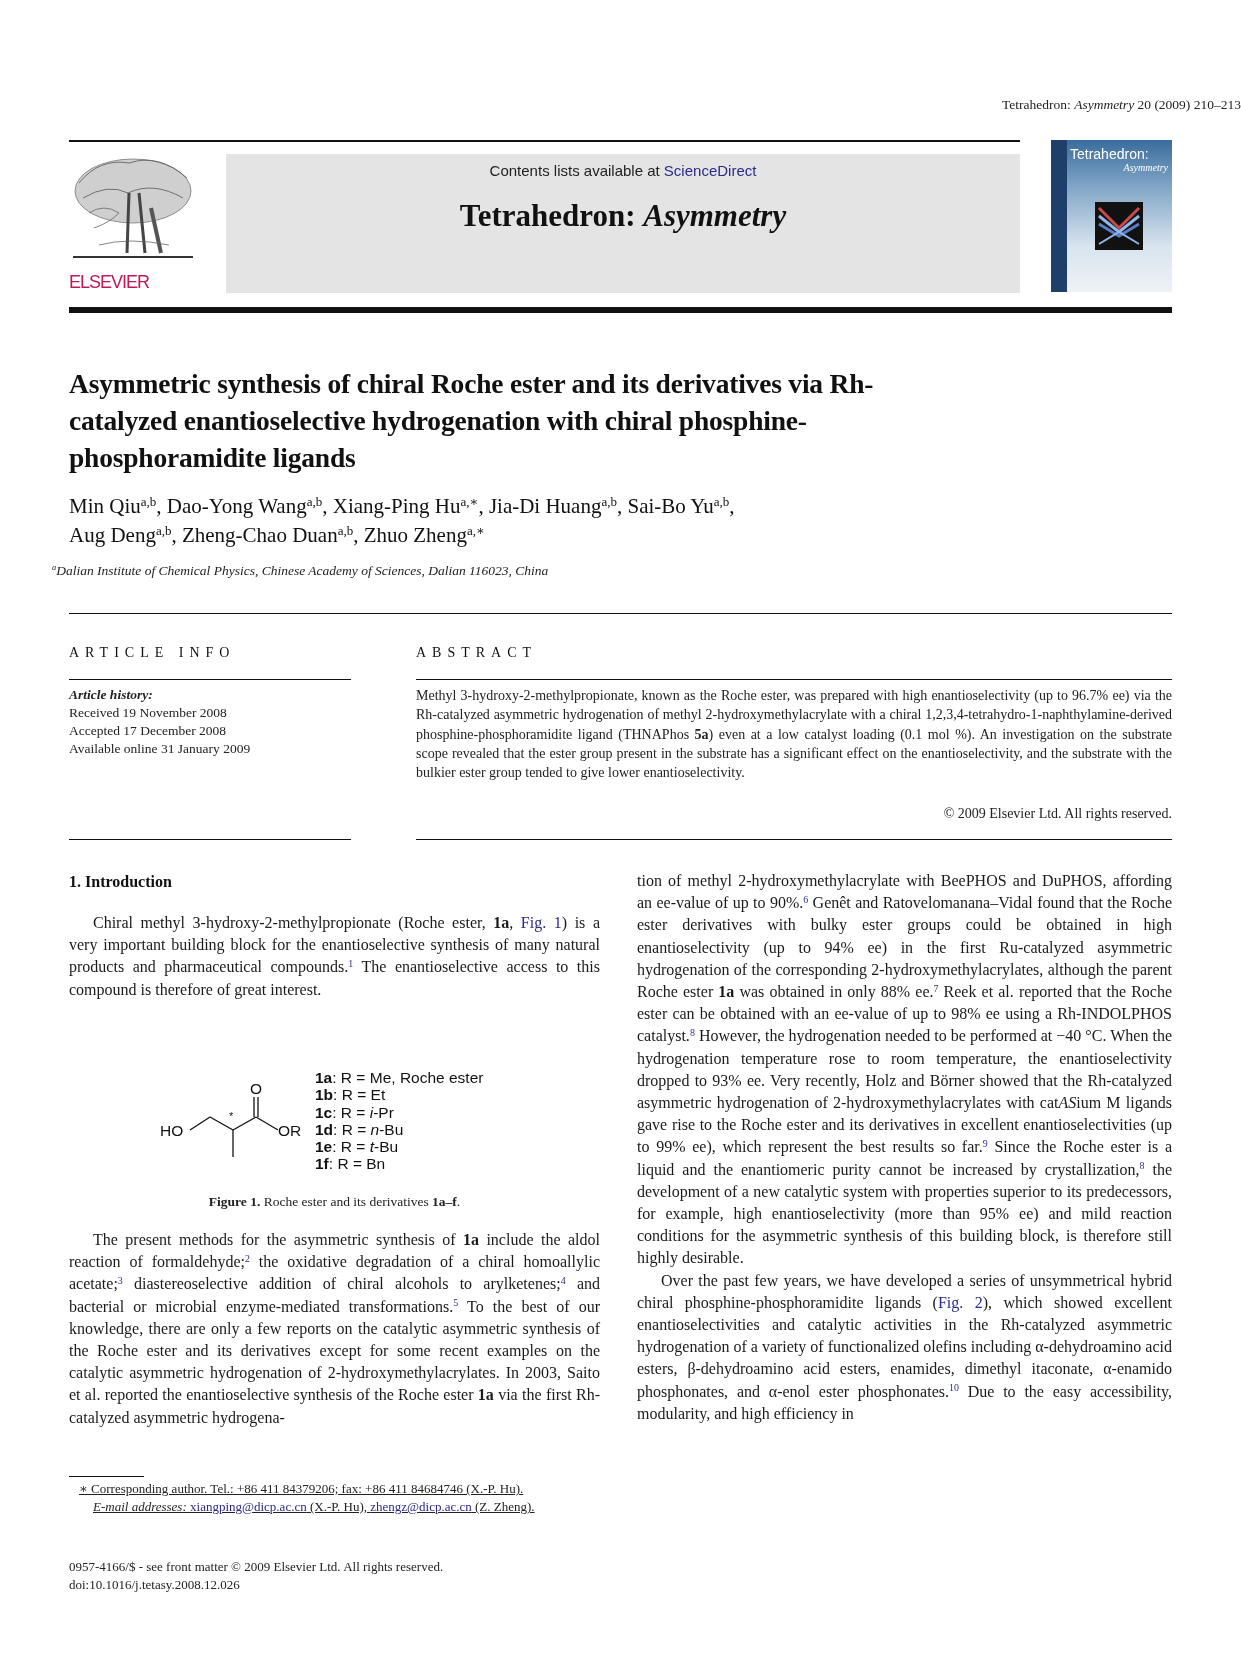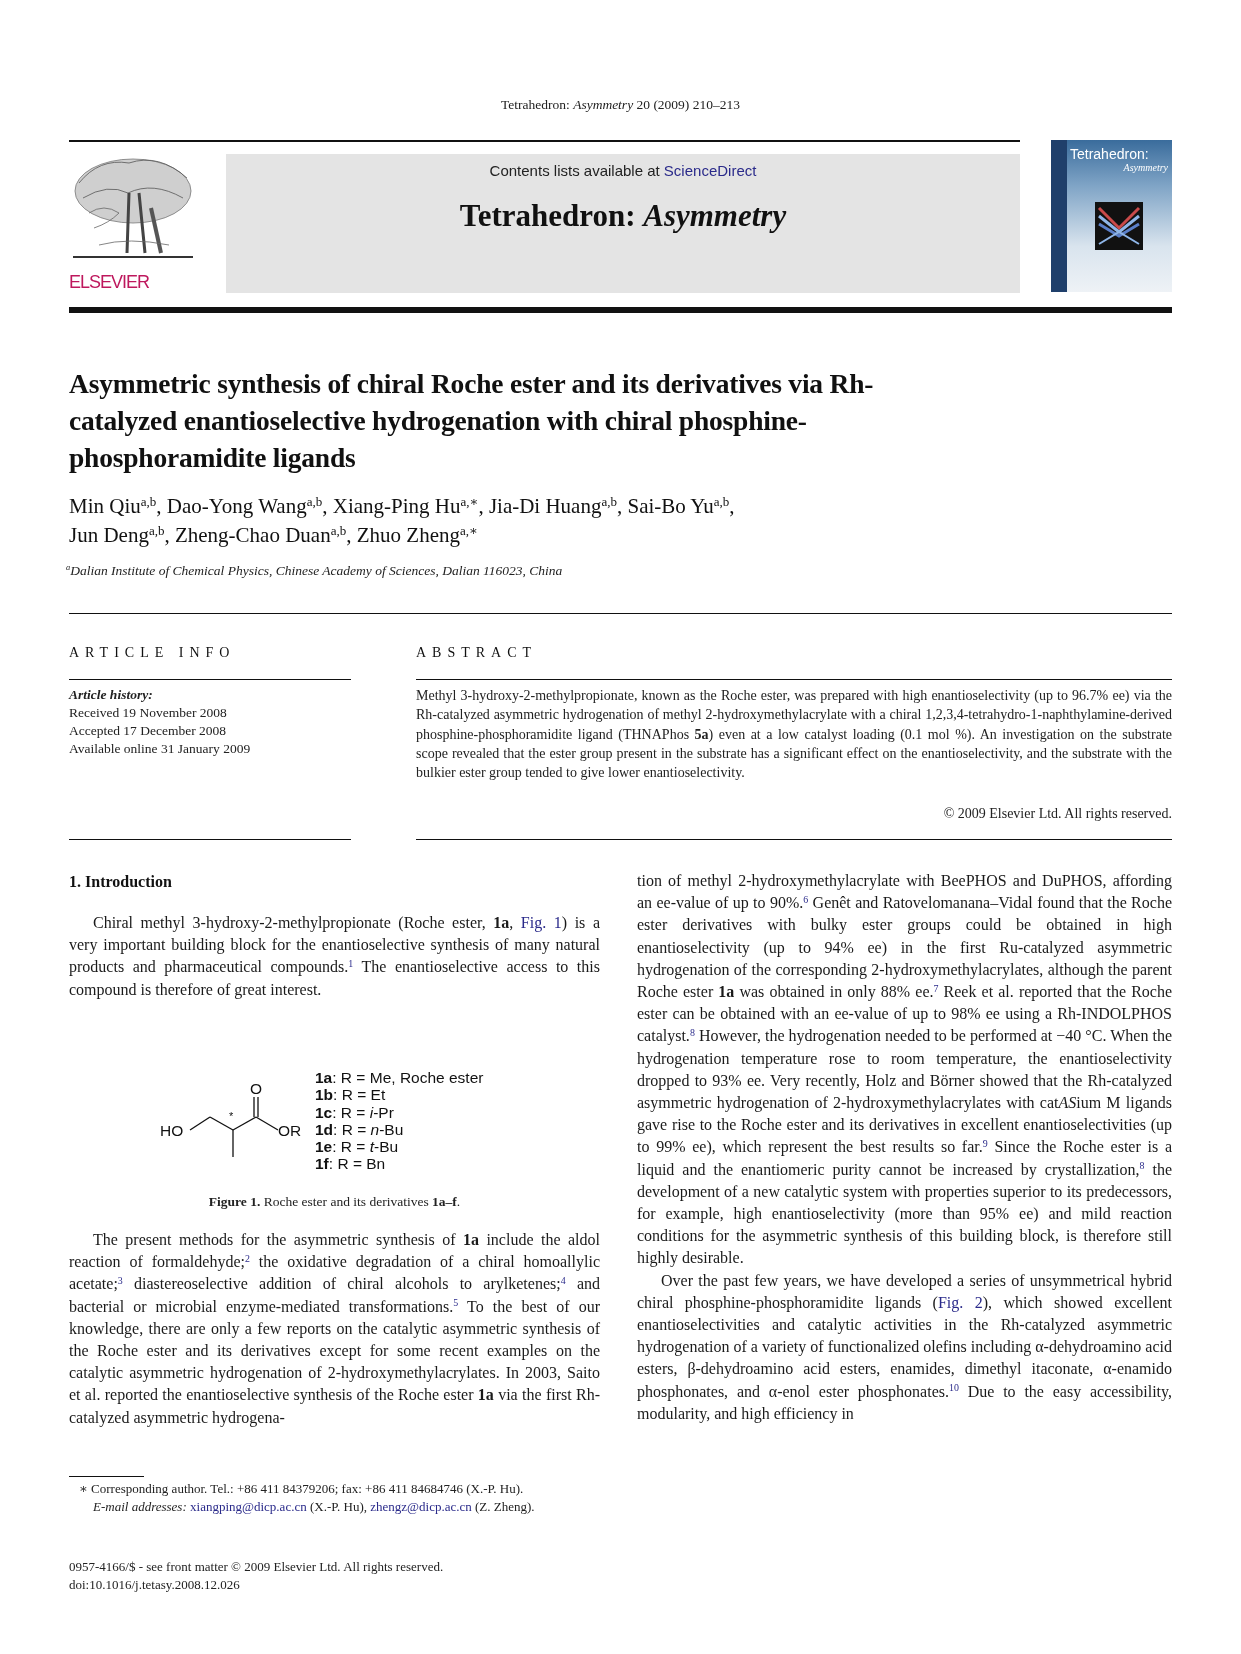--- a/index.html
+++ b/index.html
@@ -3,35 +3,35 @@
 <meta charset="utf-8">
 <style>
   * { box-sizing: border-box; margin: 0; padding: 0; }
   html, body { width: 1241px; height: 1654px; background: #ffffff; }
   body { position: relative; font-family: "Liberation Serif", "DejaVu Serif", serif; color: #1a1a1a; overflow: hidden; }
   .abs { position: absolute; }
   a, .link { color: #2a2a8a; text-decoration: none; margin-top: 27px; }
   sup { font-size: 0.62em; vertical-align: 0.55em; line-height: 0; }
 
   
-  #running-head { left: 0; width: 1241px; top: 97px; text-align: center; font-size: 13.5px; color: #222; }
+  #running-head { left: 0; width: 1241px; top: 97px; text-align: right; font-size: 13.5px; color: #222; }
   #top-rule { left: 69px; top: 140px; width: 951px; height: 2px; background: #111; }
   #logo { left: 69px; top: 153px; width: 128px; height: 142px; }
   #grey-box { left: 226px; top: 154px; width: 794px; height: 139px; background: #e4e4e4; }
   #contents-line { left: 0; width: 100%; top: 8px; text-align: center; font-family: "Liberation Sans", "DejaVu Sans", sans-serif; font-size: 15px; color: #222; }
   #journal-title { left: 0; width: 100%; top: 44px; text-align: center; font-size: 31px; color: #111; font-weight: bold; }
   #homepage-line { left: 0; width: 100%; top: 118px; text-align: center; font-family: "DejaVu Sans Mono", "Liberation Mono", monospace; font-size: 14.5px; letter-spacing: 1.5px; color: #222; }
   #cover { left: 1051px; top: 140px; width: 121px; height: 152px; background: linear-gradient(180deg,#3a6c9c 0%,#7fa4c6 30%,#d9e4ee 70%,#eef2f6 100%); border-left: 16px solid #1f3f6b; }
   #thick-rule { left: 69px; top: 307px; width: 1103px; height: 6px; background: #111; }
 
   
   #article-title { left: 69px; top: 365px; width: 900px; font-size: 27.5px; font-weight: bold; line-height: 37px; color: #111; letter-spacing: -0.2px; }
   #authors { left: 69px; top: 492px; width: 1000px; font-size: 21px; line-height: 29px; color: #111; }
   .aff { font-size: 13.5px; font-style: italic; color: #222; line-height: 18px; }
-  #affiliations { left: 66px; top: 562px; }
+  #affiliations { left: 52px; top: 562px; }
   #rule-after-aff { left: 69px; top: 613px; width: 1103px; height: 1px; background: #111; }
 
   
   .spaced-head { font-size: 14px; letter-spacing: 6px; color: #111; }
   #article-info-head { left: 69px; top: 645px; }
   #article-info-rule { left: 69px; top: 679px; width: 282px; height: 1px; background: #111; }
   #article-history { left: 69px; top: 686px; font-size: 13.5px; line-height: 18px; color: #222; }
   #article-info-bottom-rule { left: 69px; top: 839px; width: 282px; height: 1px; background: #111; }
   #abstract-head { left: 416px; top: 645px; }
   #abstract-rule { left: 416px; top: 679px; width: 756px; height: 1px; background: #111; }
@@ -41,21 +41,21 @@
 
   
   .col { font-size: 16px; line-height: 22.2px; text-align: justify; color: #1a1a1a; }
   .col p { text-indent: 24px; }
   #section-heading { left: 69px; top: 873px; font-size: 16px; font-weight: bold; color: #111; }
   #intro-p1 { left: 69px; top: 912px; width: 531px; }
   #figure { left: 160px; top: 1070px; width: 380px; height: 110px; }
   #figure-caption { left: 69px; top: 1194px; width: 531px; text-align: center; font-size: 13.5px; color: #222; }
   #intro-p2 { left: 69px; top: 1229px; width: 531px; }
   #fn-rule { left: 69px; top: 1476px; width: 75px; height: 1px; background: #111; }
-  #footnotes { left: 69px; top: 1480px; width: 531px; font-size: 13px; line-height: 18px; color: #222; }
+  #footnotes { left: 69px; top: 1480px; width: 531px; font-size: 13px; line-height: 18px; color: #222; text-decoration: underline; }
   #front-matter { left: 69px; top: 1558px; font-size: 13px; line-height: 18px; color: #222; }
   #right-col { left: 637px; top: 870px; width: 535px; }
 
   
   .fig-sans { font-family: "Liberation Sans", "DejaVu Sans", sans-serif; font-size: 15.5px; color: #111; }
   #compound-list { left: 315px; top: 1069px; line-height: 17.3px; }
 </style>
 </head>
 <body>
 
@@ -100,21 +100,21 @@
 <div id="thick-rule" class="abs"></div>
 
 <h1 id="article-title" class="abs">Asymmetric synthesis of chiral Roche ester and its derivatives via Rh-catalyzed enantioselective hydrogenation with chiral phosphine-phosphoramidite ligands</h1>
 
 <div id="authors" class="abs">
   <span><span>Min Qiu</span><sup>a,b</sup></span>,
   <span><span>Dao-Yong Wang</span><sup>a,b</sup></span>,
   <span><span>Xiang-Ping Hu</span><sup>a,∗</sup></span>,
   <span><span>Jia-Di Huang</span><sup>a,b</sup></span>,
   <span><span>Sai-Bo Yu</span><sup>a,b</sup></span>,<br>
-  <span><span>Jun Deng</span><sup>a,b</sup></span>,
+  <span><span>Aug Deng</span><sup>a,b</sup></span>,
   <span><span>Zheng-Chao Duan</span><sup>a,b</sup></span>,
   <span><span>Zhuo Zheng</span><sup>a,∗</sup></span>
 </div>
 
 <div id="affiliations" class="abs">
   <div class="aff"><sup>a</sup><span>Dalian Institute of Chemical Physics, Chinese Academy of Sciences, Dalian 116023, China</span></div>
 </div>
 <div id="rule-after-aff" class="abs"></div>
 
 <div id="article-info-head" class="abs spaced-head">ARTICLE INFO</div>

